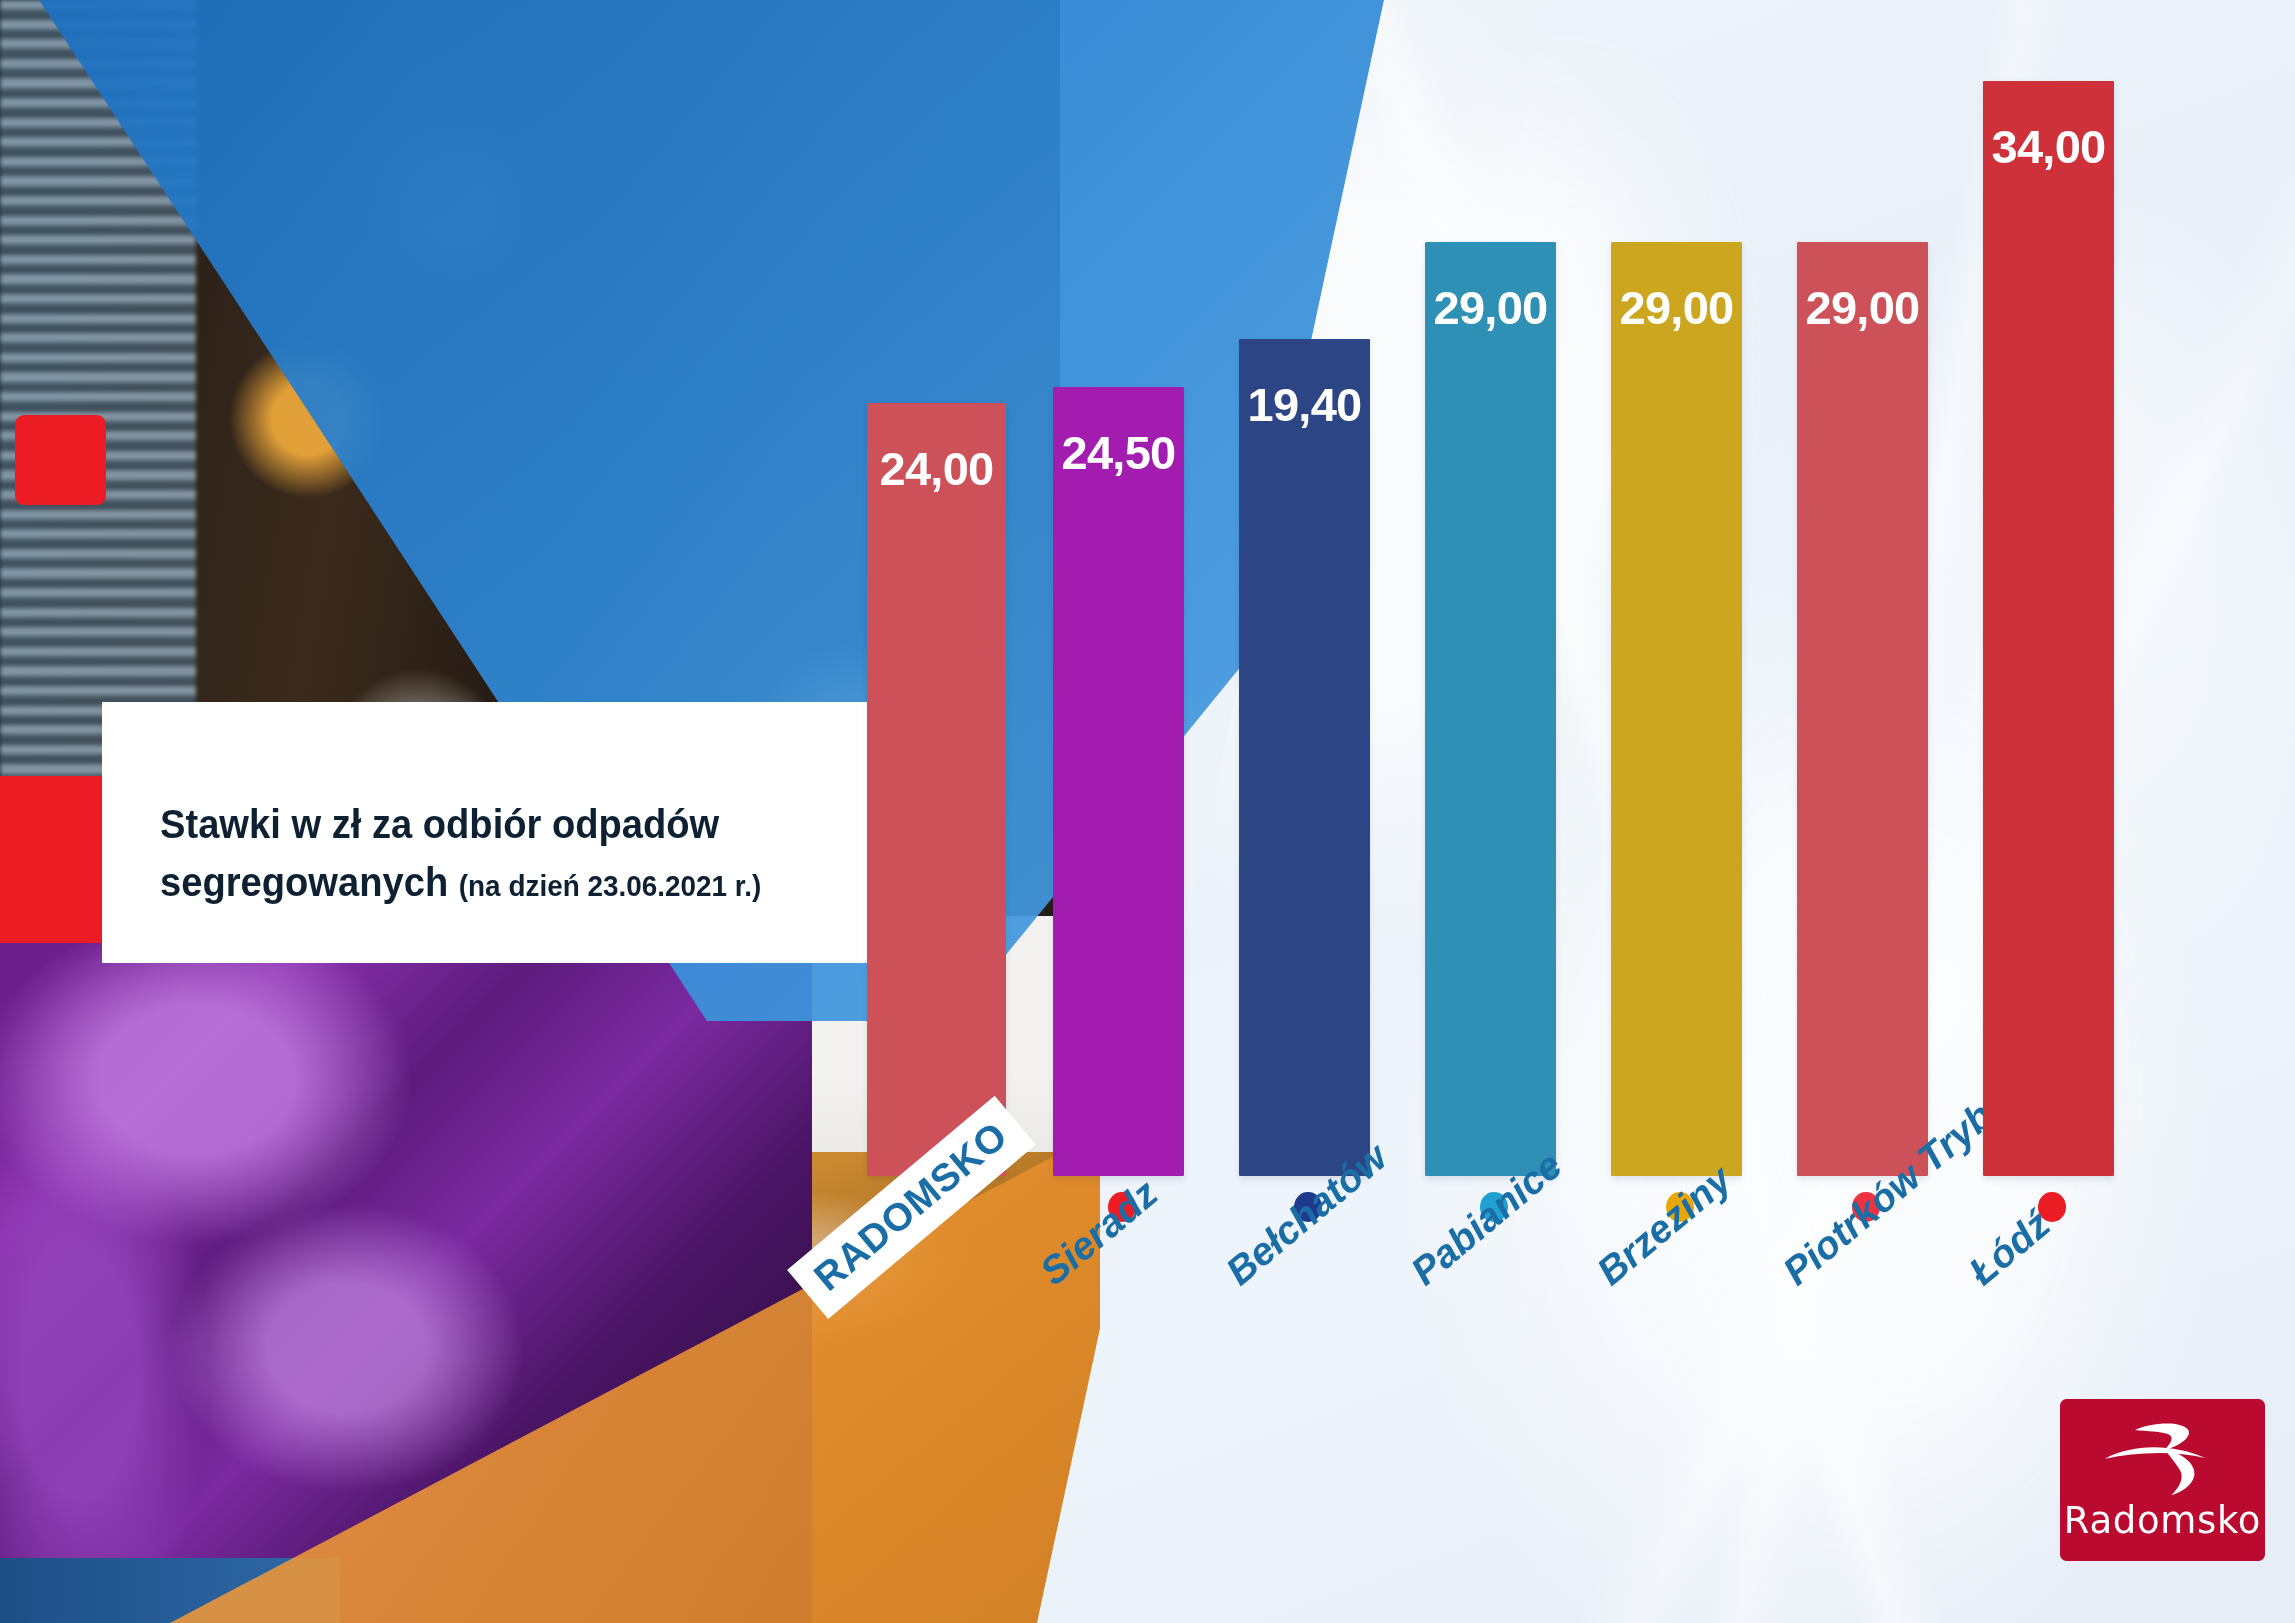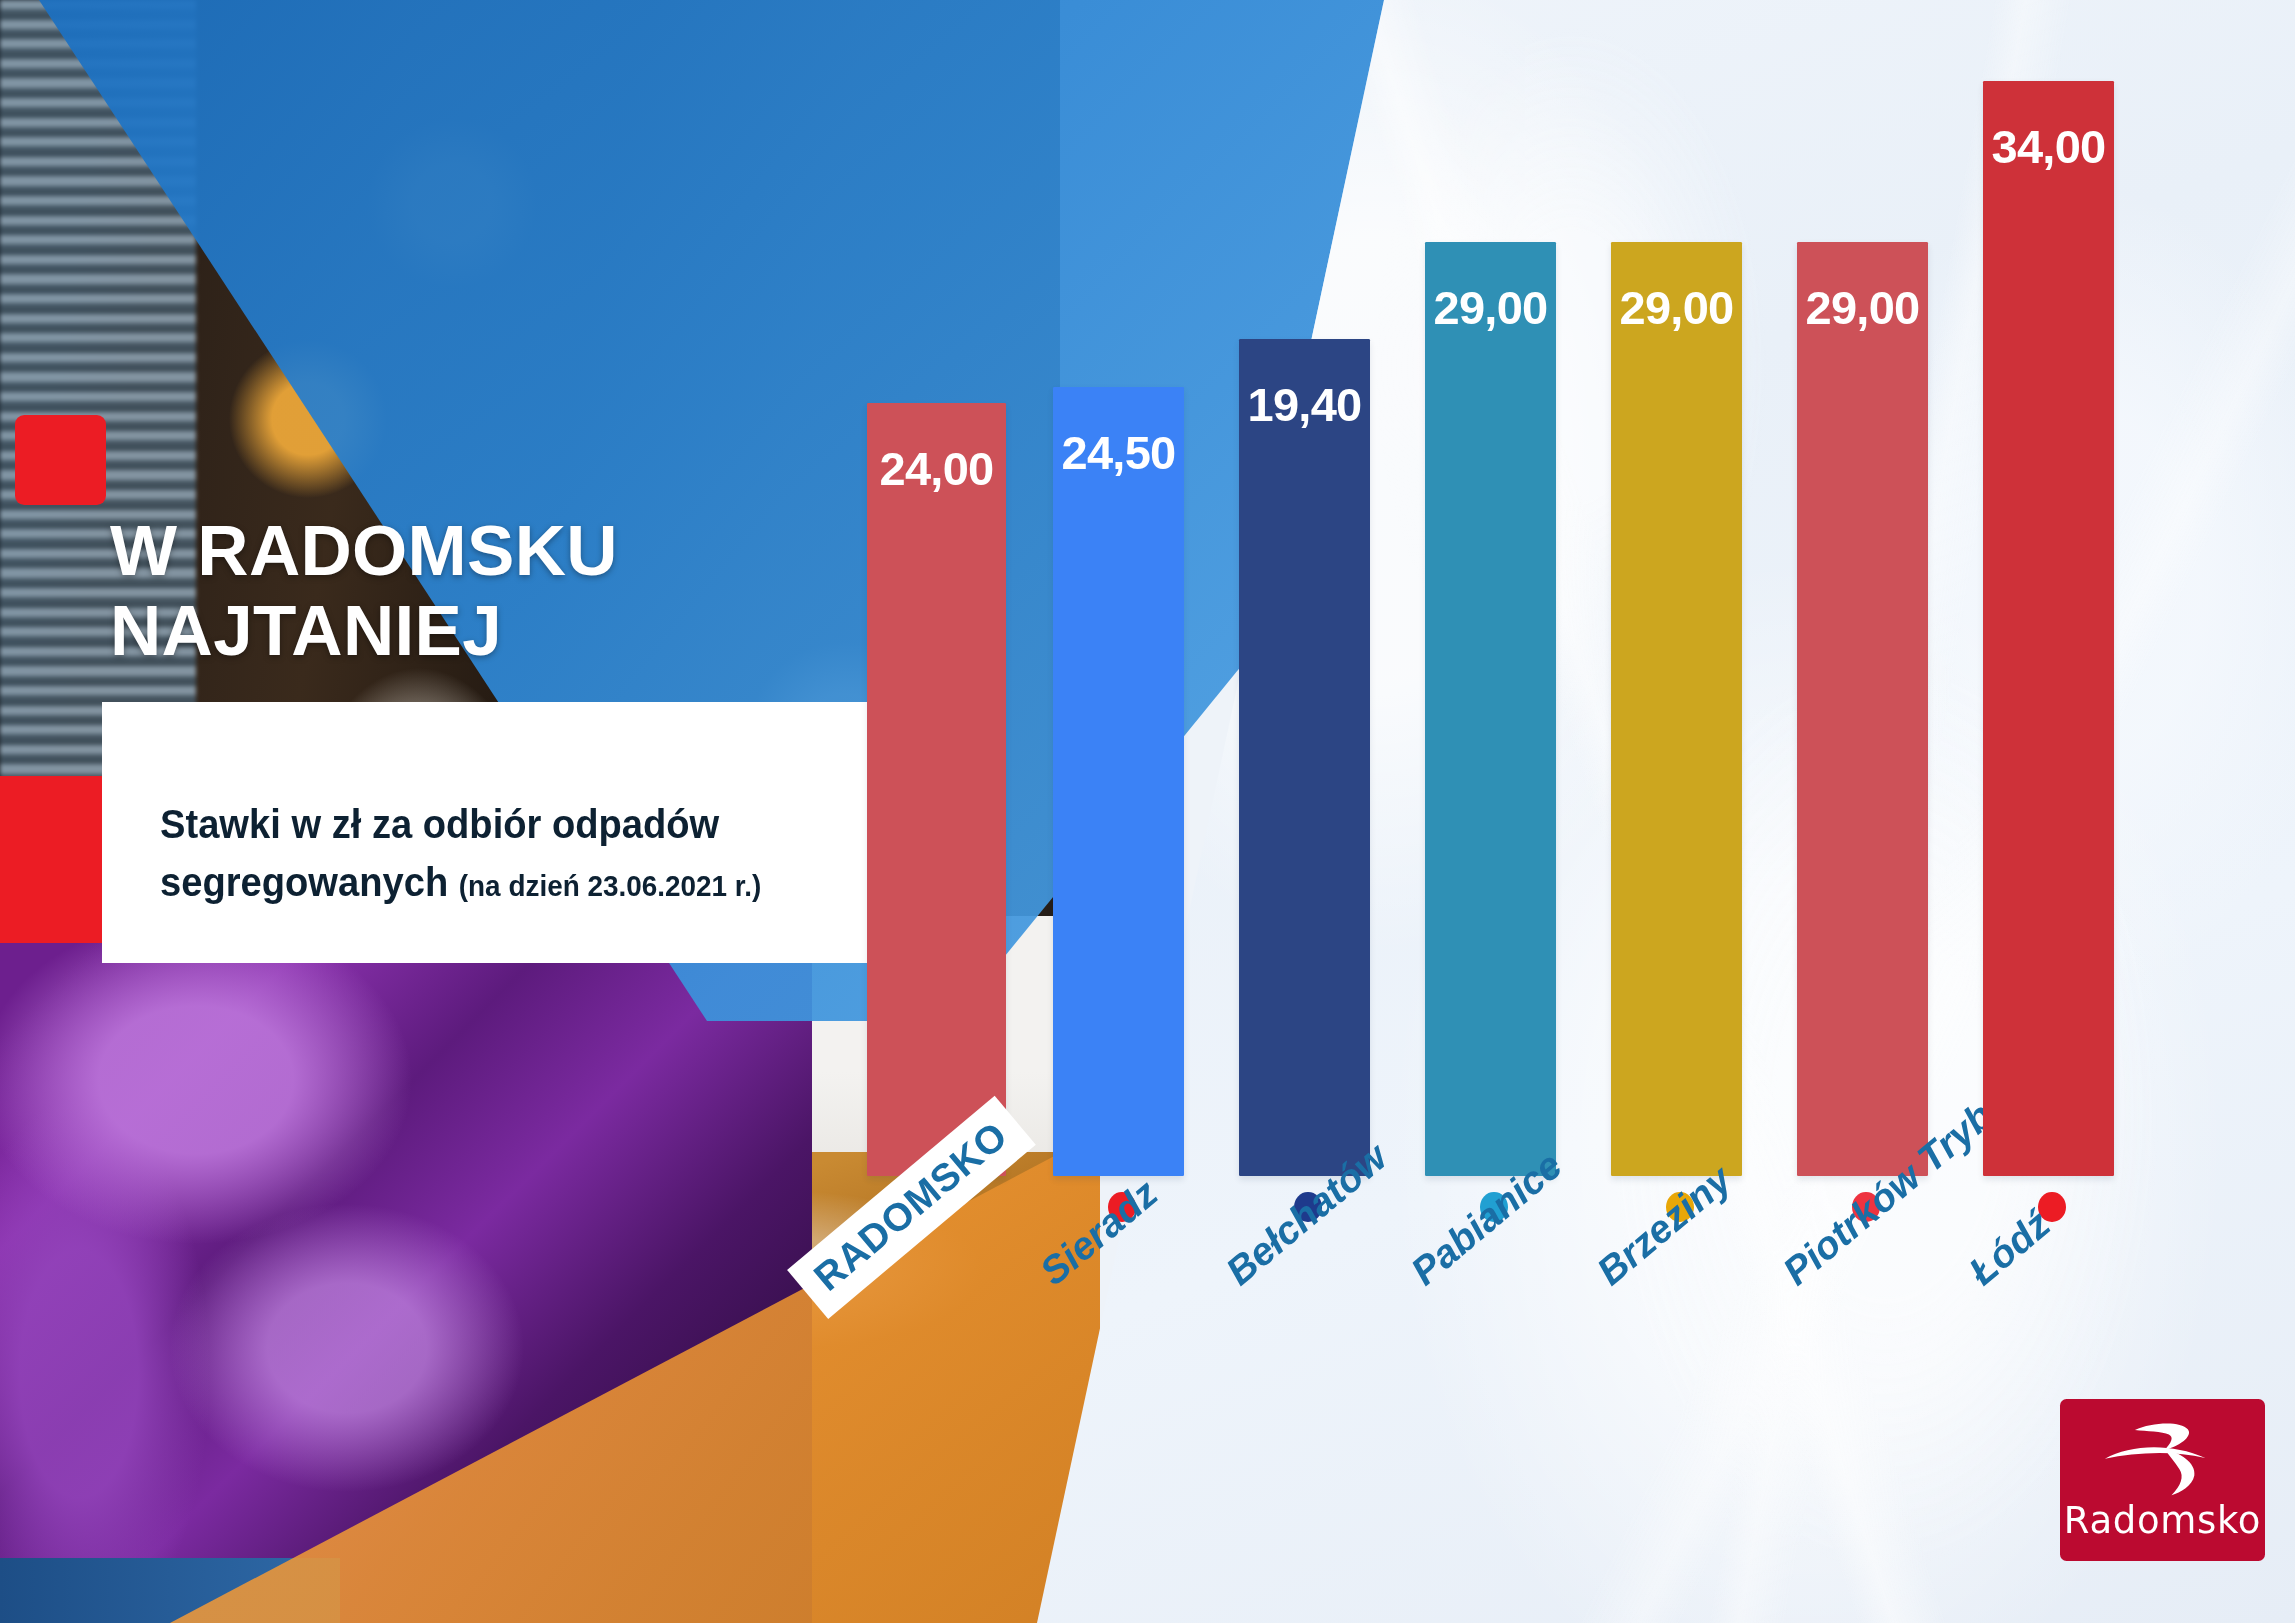--- a/index.html
+++ b/index.html
@@ -192,33 +192,31 @@
   <div class="ov-blue2"></div>
   <div class="ov-orange"></div>
 
   <div class="panel-right"></div>
 
   <div class="plastic"></div>
 
   <div class="sq-red" id="sq-top"></div>
   <div class="sq-red" id="sq-bottom"></div>
 
-  <div class="headline">W RADOMSKU
-NAJTANIEJ</div>
 
   <div class="subtitle-box"></div>
   <div class="subtitle"><span>Stawki w zł za odbiór odpadów segregowanych </span><span class="small">(na dzień 23.06.2021 r.)</span></div>
 
   <div id="chart">
       <div class="bar" style="left: 867px; top: 403px; width: 131px; height: 773px; background: rgb(205, 81, 88); padding-left: 8px;">
         <div class="val" style="top: 38px;">24,00</div>
       </div>
       <div class="dot" style="left: 922px; top: 1192px; background: rgb(238, 51, 64);"></div>
       <div class="catlabel highlight" style="left: 828px; top: 1255px;">RADOMSKO</div>
-      <div class="bar" style="left: 1053px; top: 387px; width: 131px; height: 789px; background: #3b82f6;">
+      <div class="bar" style="left: 1053px; top: 387px; width: 131px; height: 789px; background: #a21caf;">
         <div class="val" style="top: 38px;">24,50</div>
       </div>
       <div class="dot" style="left: 1108px; top: 1192px; background: rgb(236, 28, 36);"></div>
       <div class="catlabel" style="left: 1060px; top: 1250px;">Sieradz</div>
       <div class="bar" style="left: 1239px; top: 339px; width: 131px; height: 837px; background: rgb(44, 69, 132);">
         <div class="val" style="top: 38px;">19,40</div>
       </div>
       <div class="dot" style="left: 1294px; top: 1192px; background: rgb(30, 58, 140);"></div>
       <div class="catlabel" style="left: 1246px; top: 1250px;">Bełchatów</div>
       <div class="bar" style="left: 1425px; top: 242px; width: 131px; height: 934px; background: rgb(47, 144, 181);">

